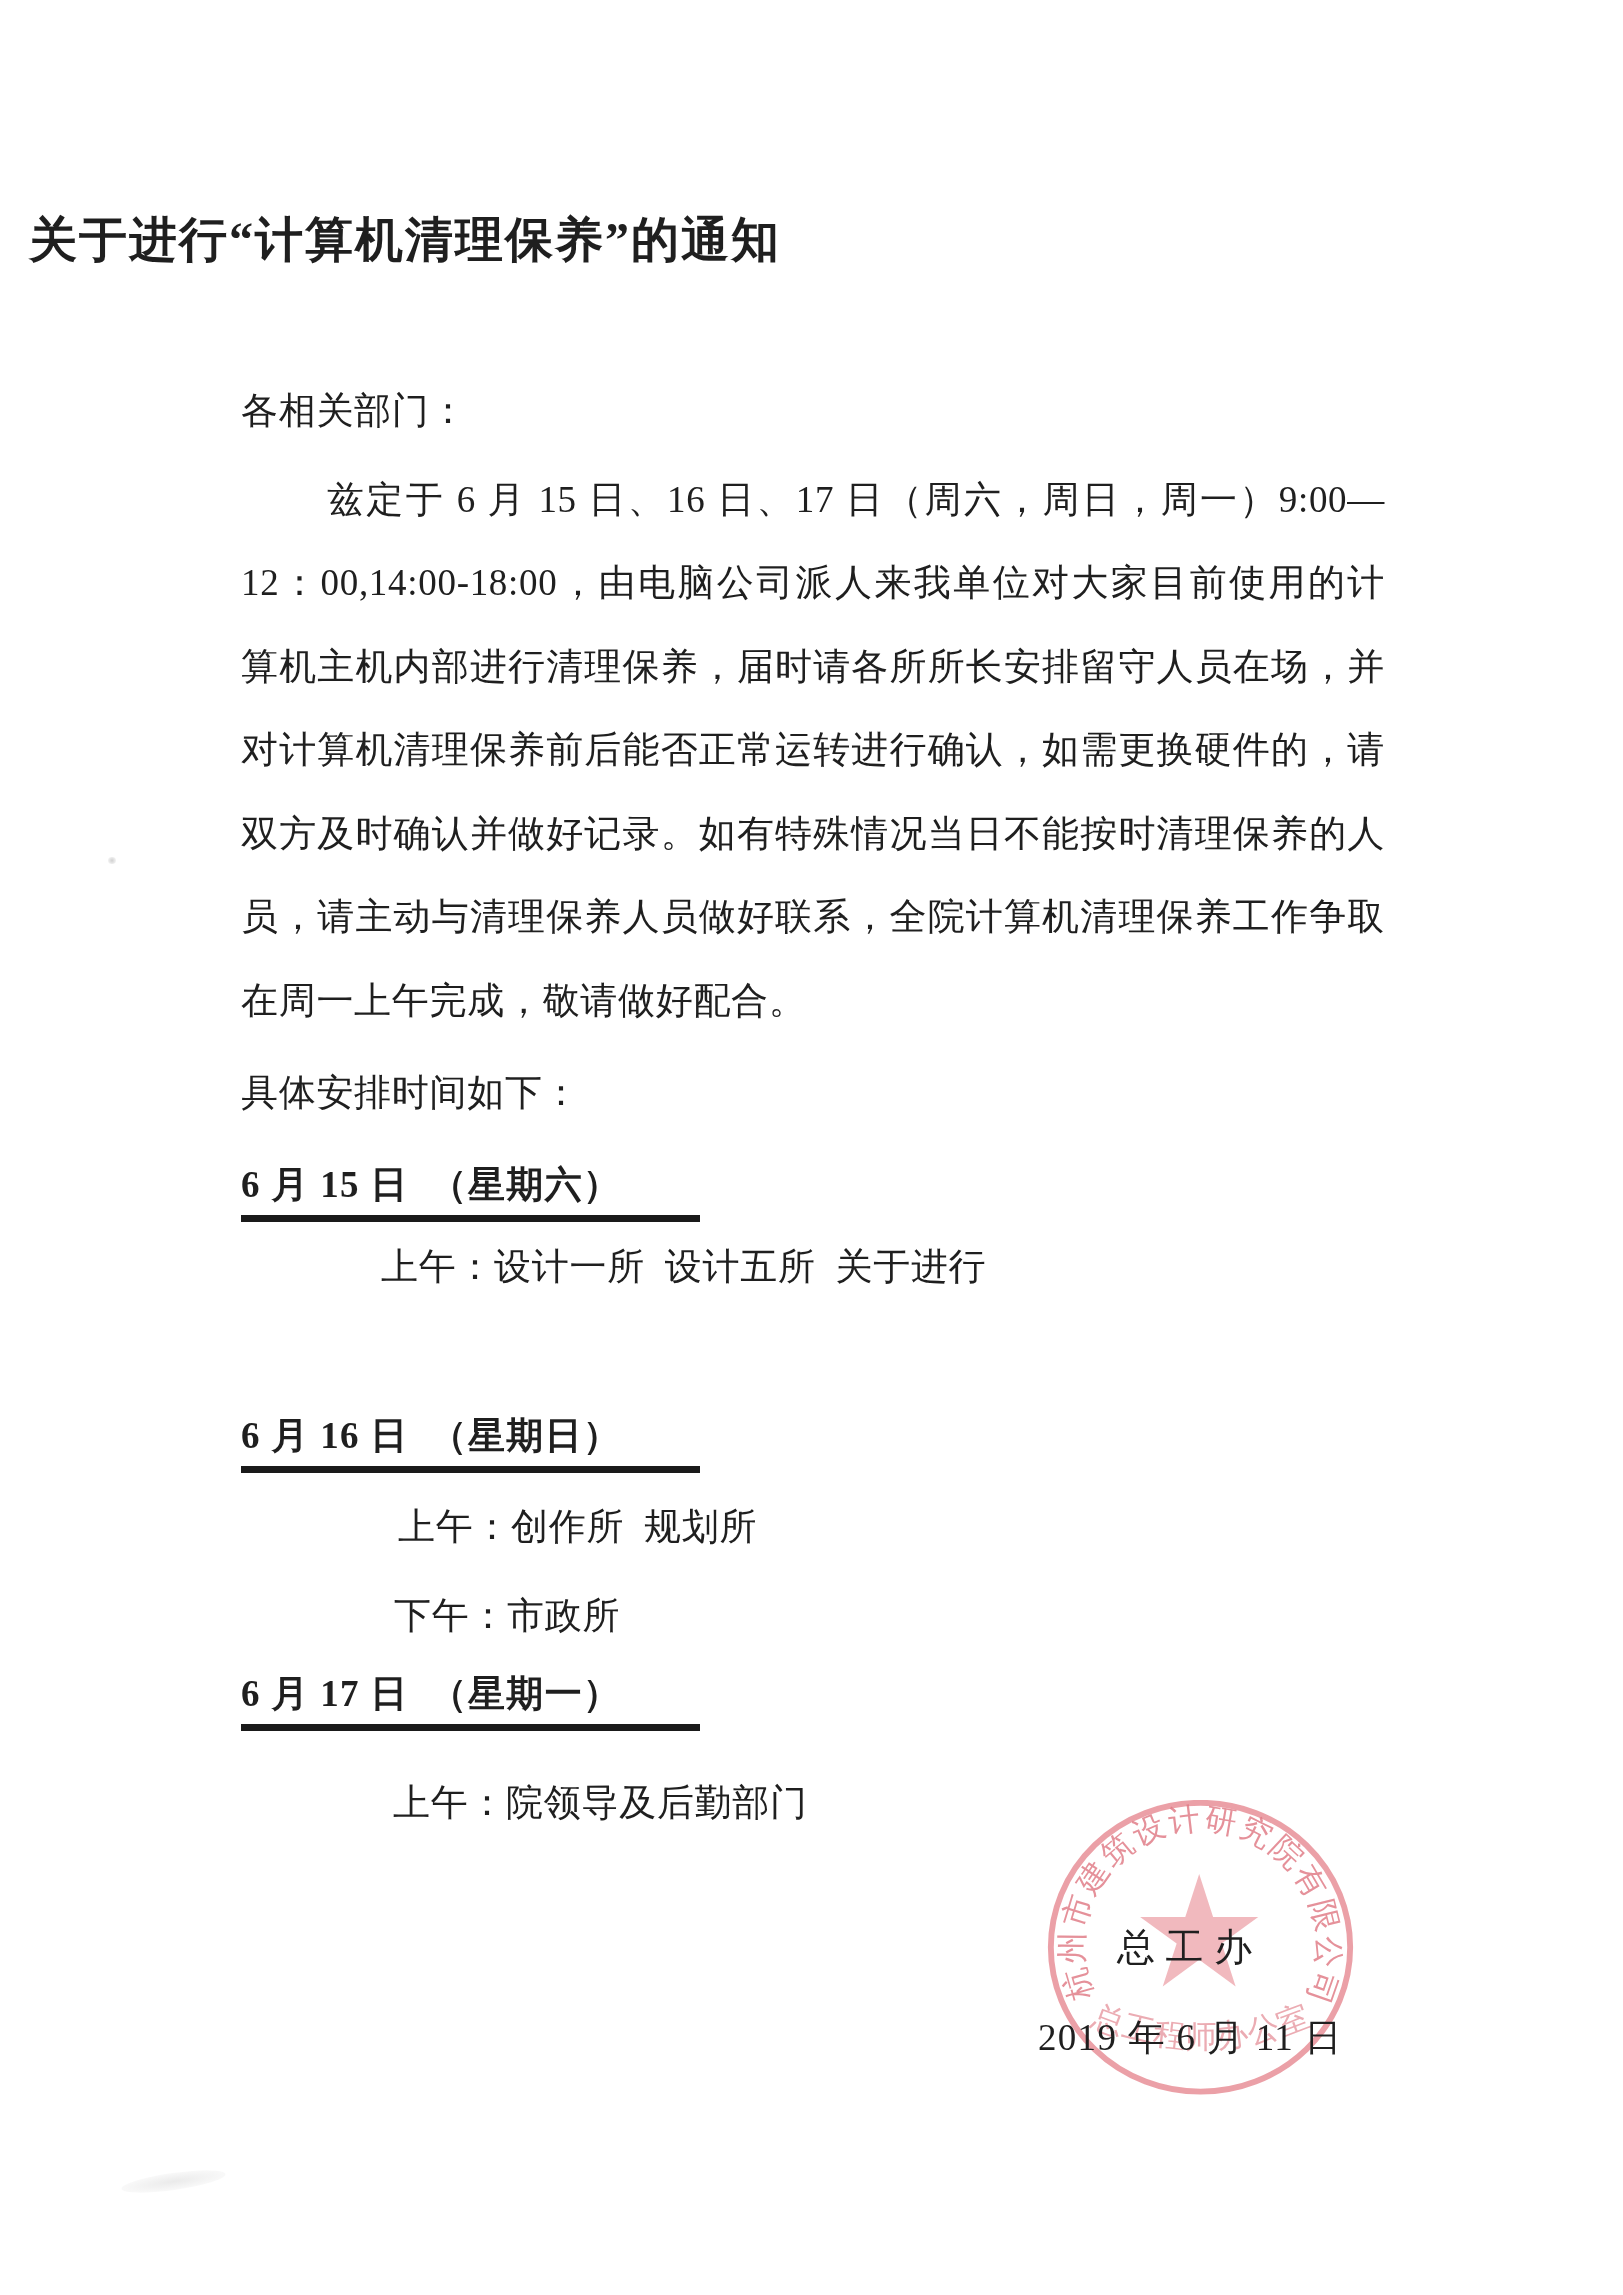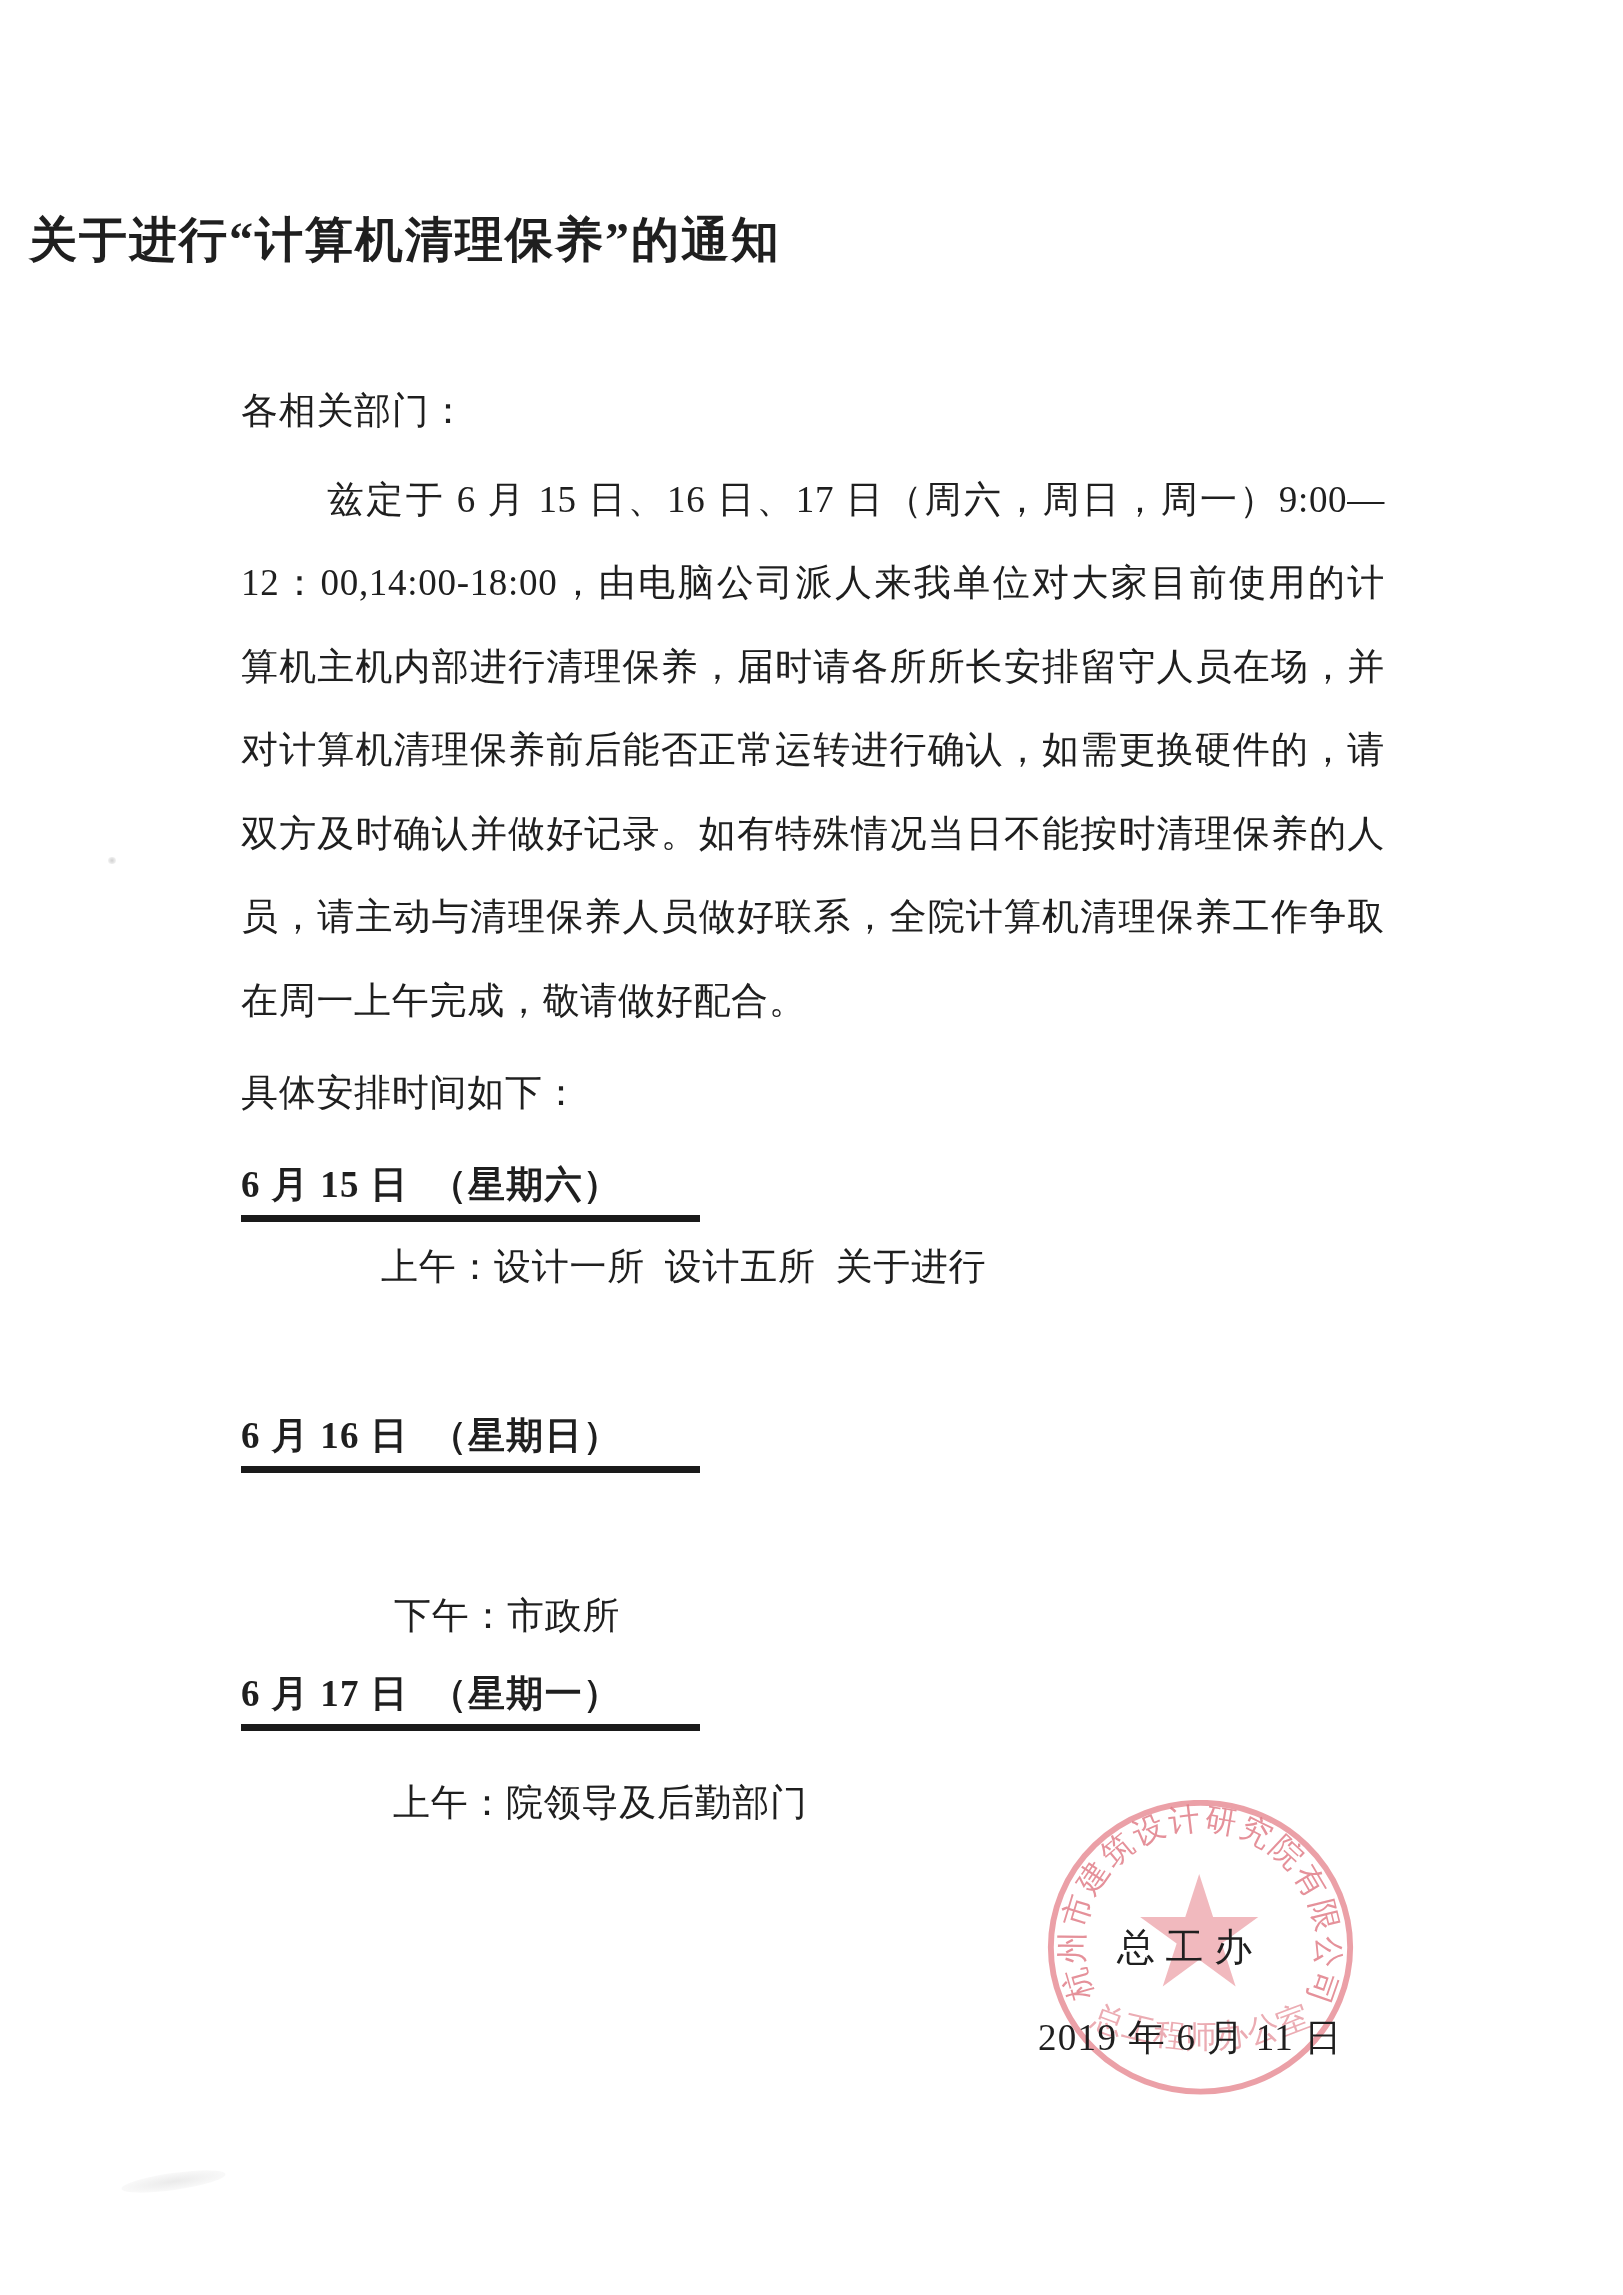--- a/index.html
+++ b/index.html
@@ -56,20 +56,21 @@
   <div class="abs pline just" style="left:241px;top:814px;width:1144px;">双方及时确认并做好记录。如有特殊情况当日不能按时清理保养的人</div>
   <div class="abs pline just" style="left:241px;top:897px;width:1144px;">员，请主动与清理保养人员做好联系，全院计算机清理保养工作争取</div>
   <div class="abs pline" style="left:241px;top:981px;">在周一上午完成，敬请做好配合。</div>
 
   <div class="abs pline" style="left:241px;top:1073px;">具体安排时间如下：</div>
 
   <div class="abs hd" style="left:241px;top:1160px;width:459px;">6 月 15 日  （星期六）</div>
   <div class="abs sch" style="left:381px;top:1242px;">上午：设计一所  设计五所  关于进行</div>
 
   <div class="abs hd" style="left:241px;top:1411px;width:459px;">6 月 16 日  （星期日）</div>
+  <div class="abs sch" style="left:398px;top:1502px;">上午：创作所  规划所</div>
   <div class="abs sch" style="left:394px;top:1591px;">下午：市政所</div>
 
   <div class="abs hd" style="left:241px;top:1669px;width:459px;">6 月 17 日  （星期一）</div>
   <div class="abs sch" style="left:393px;top:1759px;margin-top:19px;">上午：院领导及后勤部门</div>
 
   <svg class="abs stamp" style="left:1043px;top:1800px;" width="315" height="301" viewBox="0 0 482 460" aria-hidden="true">
     <defs>
       <path id="ringPath" d="M 79.2 303.9 A 180 180 0 1 1 402.8 303.9" fill="none"></path>
       <path id="bottomPath" d="M 70 342 A 420 420 0 0 0 412 342" fill="none"></path>
     </defs>

